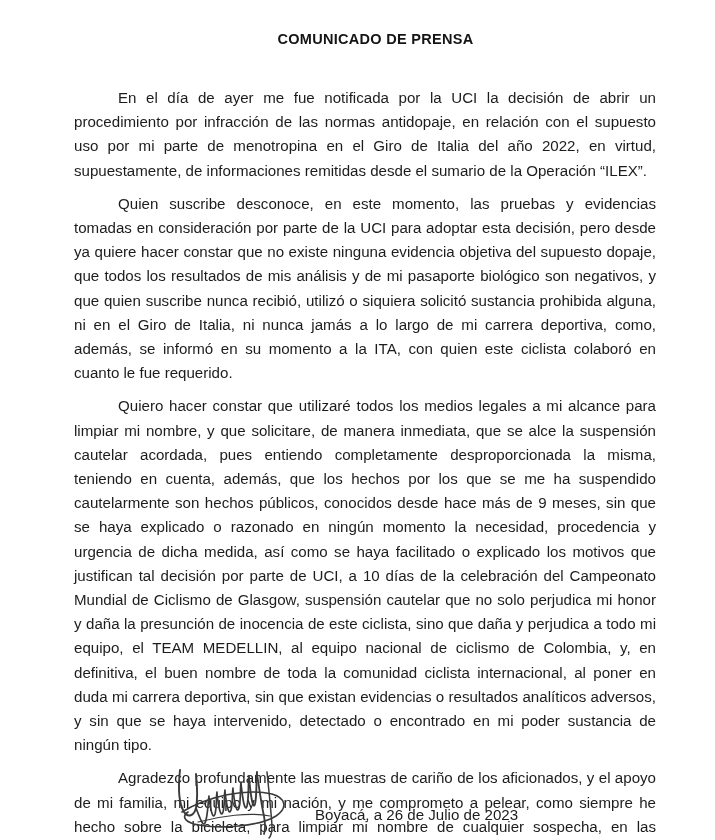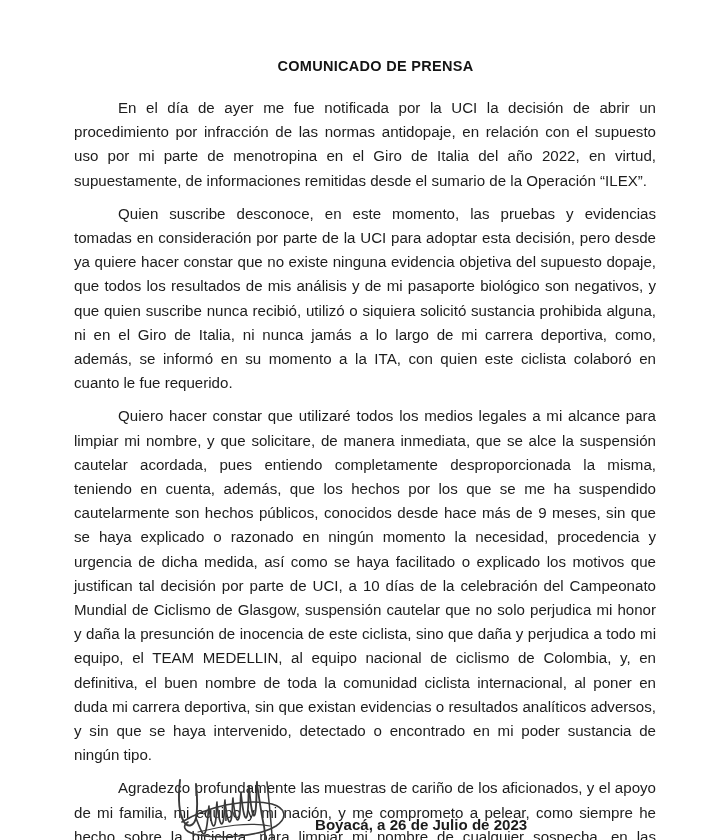--- a/index.html
+++ b/index.html
@@ -21,23 +21,22 @@
     height: 840px;
     background: #ffffff;
     box-sizing: border-box;
   }
   .doc-title {
     text-align: center;
     font-weight: bold;
     font-size: 14.5px;
     letter-spacing: 0.3px;
     color: #141414;
-    padding-top: 48px;
+    padding-top: 31px;
     padding-left: 36px;
-    margin-top: 10px;
   }
   .body-block {
     position: absolute;
     left: 70px;
     top: 86px;
     width: 586px;
   }
   p.para {
     margin: 0 0 9px 4px;
     font-size: 15.1px;
@@ -50,21 +49,20 @@
   }
   p.para:last-child {
     margin-bottom: 0;
   }
   .signature-area {
     position: absolute;
     left: 70px;
     top: 768px;
     width: 586px;
     height: 72px;
-    font-weight: bold;
   }
   .signature-mark {
     position: absolute;
     left: 98px;
     top: 0px;
     width: 140px;
     height: 72px;
   }
   .date-line {
     position: absolute;

